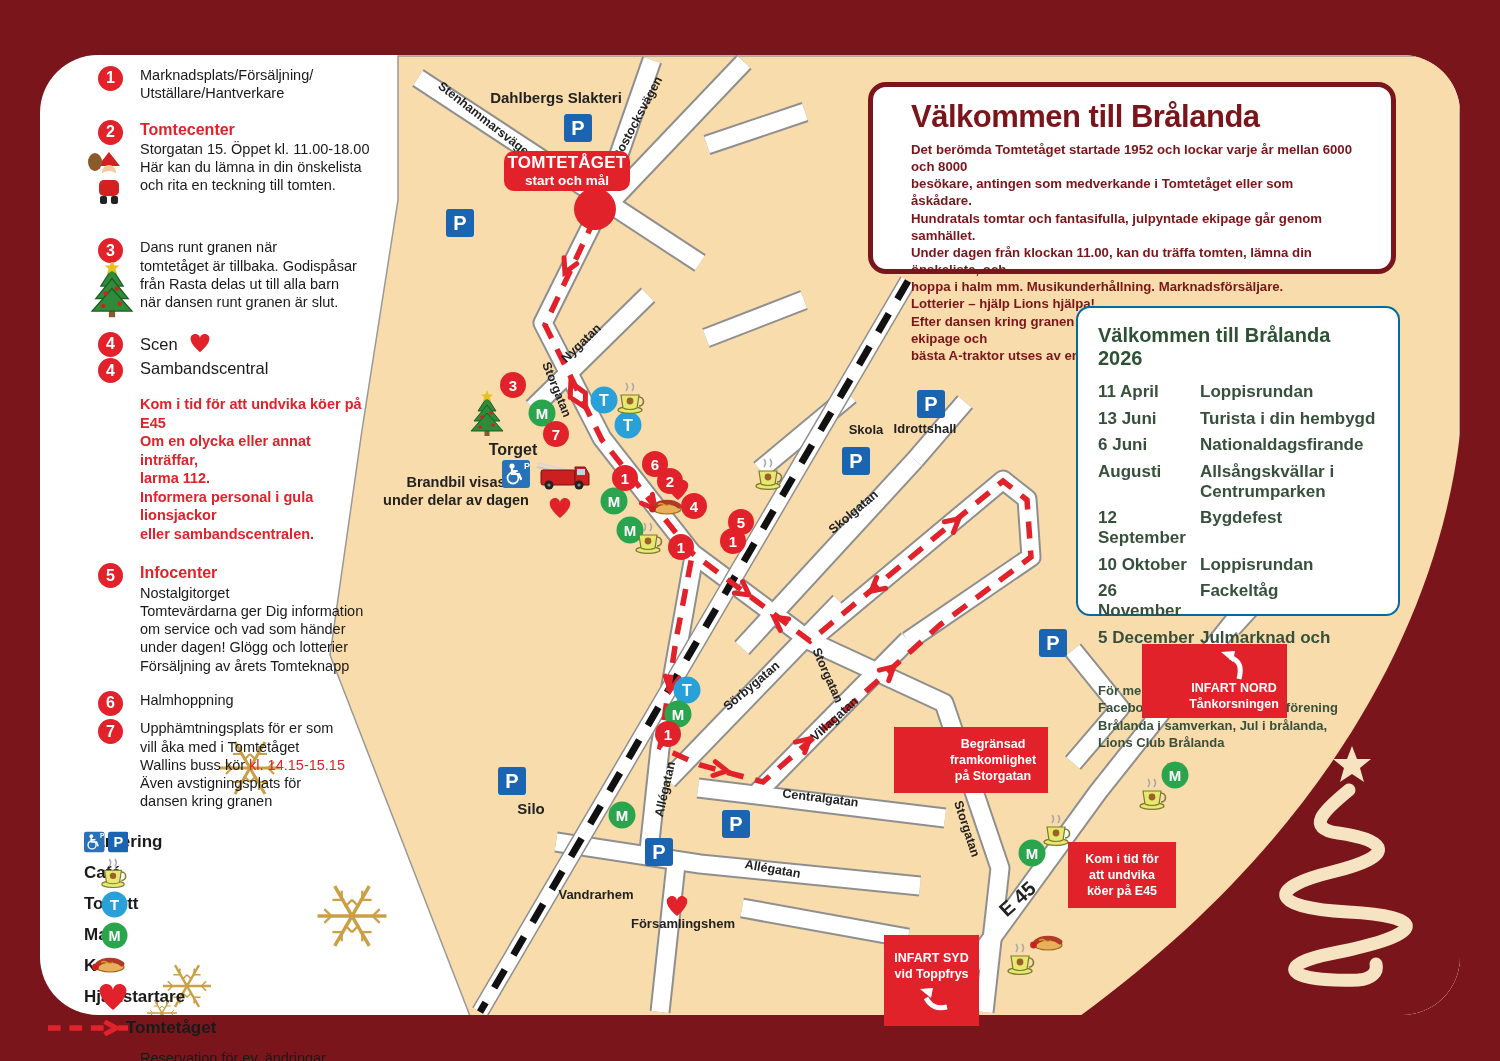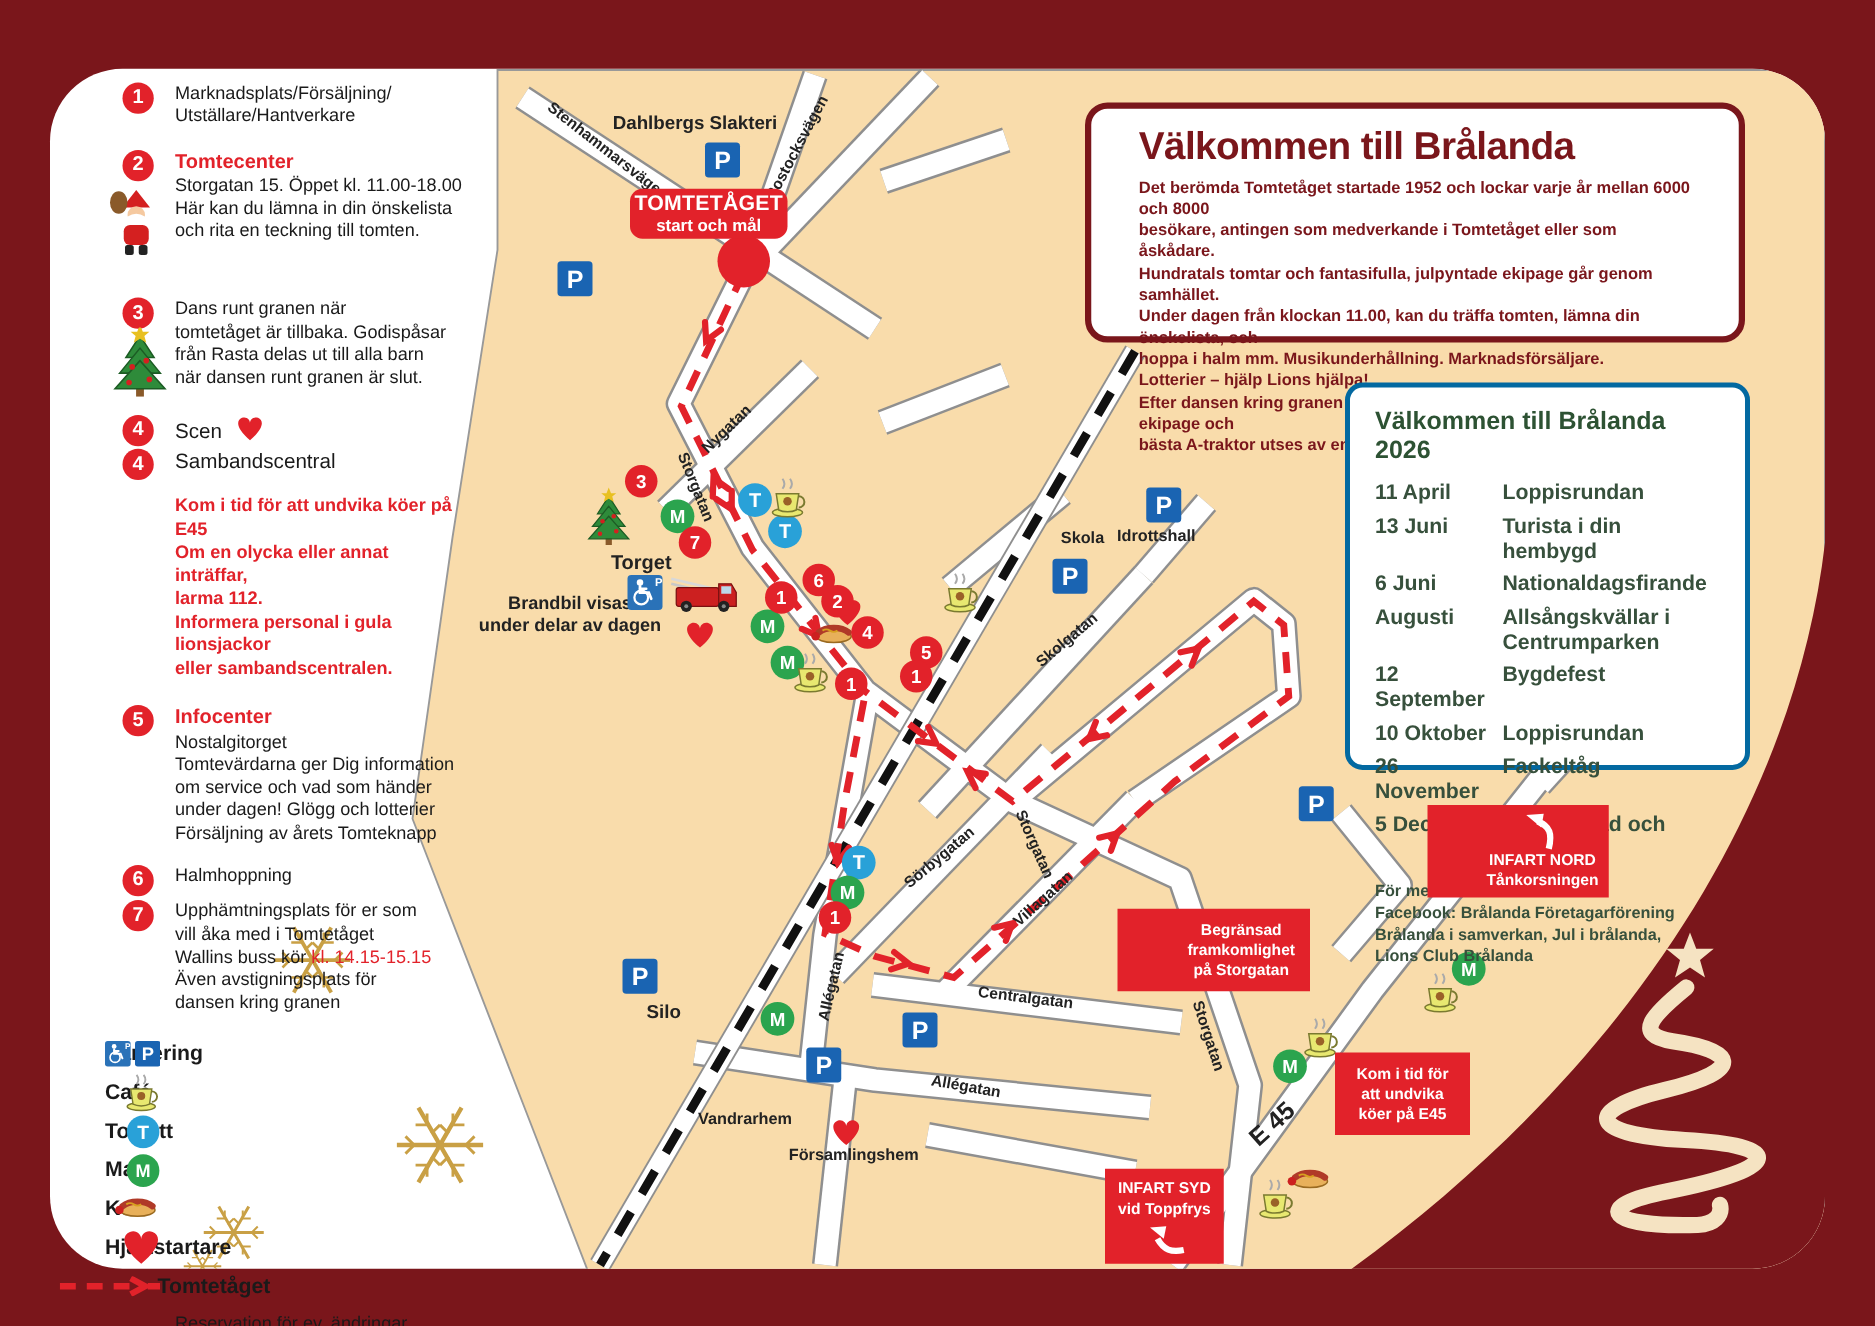--- a/index.html
+++ b/index.html
@@ -23,33 +23,33 @@
   .sym-row{position:relative;font-size:17px;font-weight:600;display:flex;align-items:center;height:31px;}
   .sym-ic{position:absolute;left:0;width:52px;display:flex;justify-content:flex-end;align-items:center;gap:3px;padding-right:8px;box-sizing:border-box;}
   .note{padding-left:56px;font-size:14.5px;margin-top:6px;}
 
   
   .wbox{position:absolute;left:868px;top:82px;width:528px;height:192px;background:#fff;
         border:5px solid #7a161b;border-radius:18px;box-sizing:border-box;padding:10px 38px;color:#7a161b;}
   .wbox h1{margin:2px 0 6px;font-size:31px;letter-spacing:-.5px;}
   .wbox .body{font-size:13.2px;font-weight:bold;line-height:1.3;white-space:pre-line;}
   .cbox{position:absolute;left:1076px;top:306px;width:324px;height:310px;background:#fff;
-        border:4px solid #0369a1;border-radius:14px;box-sizing:border-box;padding:12px 20px;color:#37503c;}
+        border:2px solid #0369a1;border-radius:14px;box-sizing:border-box;padding:12px 20px;color:#37503c;}
   .cbox h2{margin:4px 0 12px;font-size:20px;color:#2d5233;}
   .cal-row{display:grid;grid-template-columns:102px 1fr;font-size:17px;font-weight:bold;margin-bottom:6.5px;}
   .cbox .cfoot{font-size:13px;font-weight:bold;line-height:1.35;margin-top:14px;white-space:pre-line;}
 
   .redsign{position:absolute;background:#e2222a;color:#fff;font-weight:bold;text-align:center;
            display:flex;flex-direction:column;align-items:center;justify-content:center;line-height:1.3;}
   .startsign{left:504px;top:151px;width:126px;height:40px;border-radius:10px;line-height:1.15;}
   .startsign .l1{font-size:17px;letter-spacing:.2px;}
   .startsign .l2{font-size:13.5px;}
   .sg-begransad{left:894px;top:727px;width:110px;height:66px;font-size:12.5px;white-space:pre-line;padding-left:44px;}
   .sg-komitid{left:1068px;top:842px;width:108px;height:66px;font-size:12.5px;white-space:pre-line;}
-  .sg-syd{left:884px;top:935px;width:95px;height:76px;font-size:12.5px;}
+  .sg-syd{left:884px;top:935px;width:95px;height:91px;font-size:12.5px;}
   .sg-nord{left:1142px;top:644px;width:106px;height:74px;font-size:12.5px;padding-left:39px;}
 </style>
 </head>
 <body>
 
 <div class="stage">
 
   <svg width="1500" height="1061" viewBox="0 0 1500 1061" style="position:absolute;left:0;top:0;">
     <defs>
       <clipPath id="panelClip">

